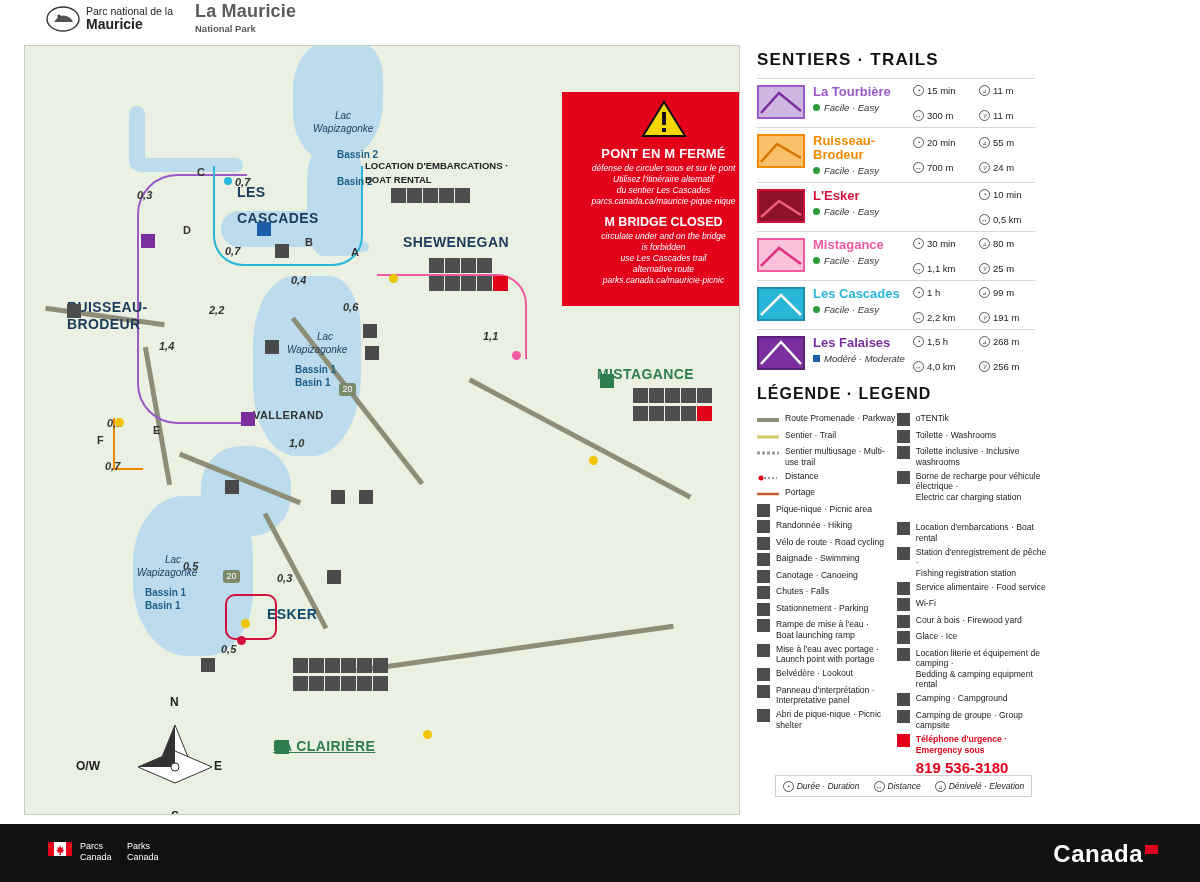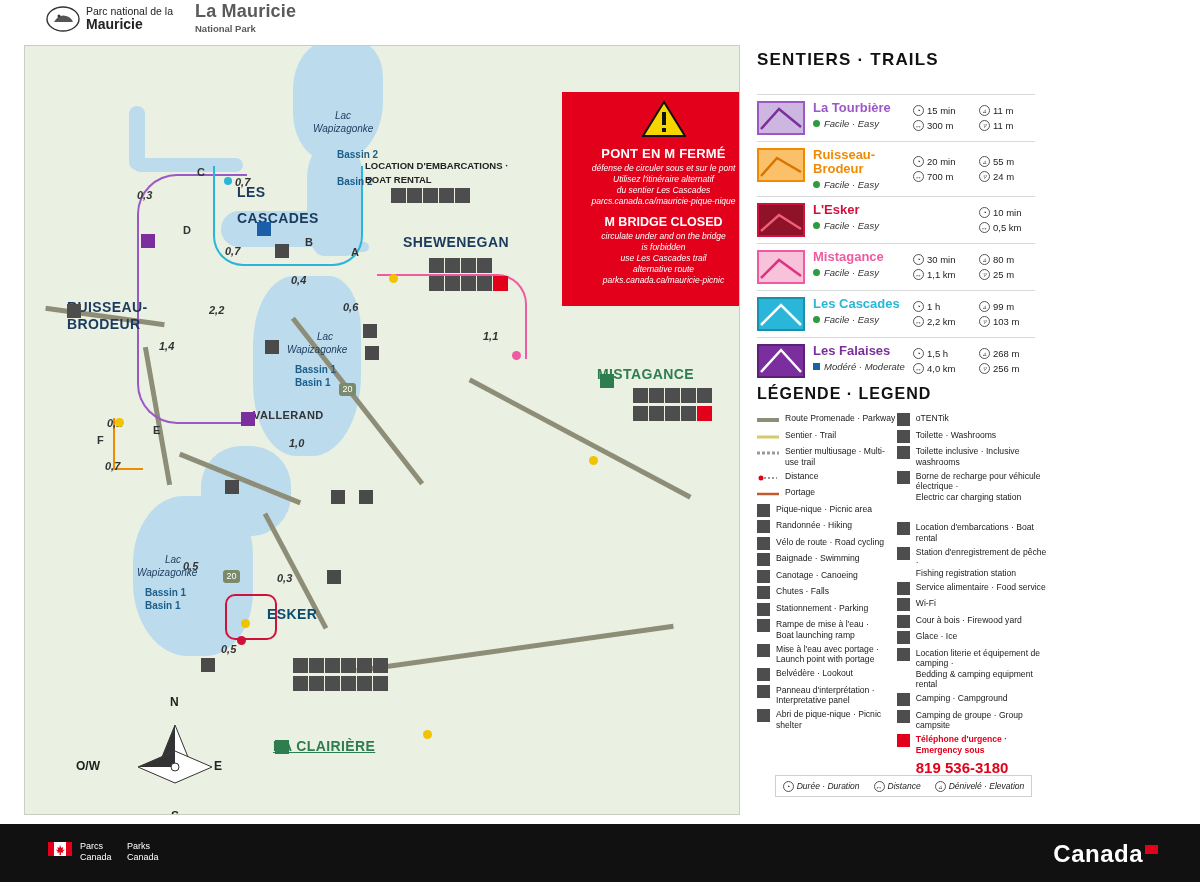--- a/index.html
+++ b/index.html
@@ -45,29 +45,29 @@
   #notice .t3 { font-size:8.5px; font-style:italic; line-height:11px; }
   #notice .t4 { font-size:12.5px; font-weight:bold; margin-top:8px; }
   #notice .t5 { font-size:8.5px; font-style:italic; line-height:11px; margin-top:2px;}
 
   
   #compass { position:absolute; left:95px; top:645px; width:110px; height:135px; }
   #compass .lab { position:absolute; font-size:12px; font-weight:bold; color:#222; }
 
   
   #trails { position:absolute; left:757px; top:50px; width:278px; }
-  #trails h2 { margin:0 0 24px 0; font-size:17px; letter-spacing:1.2px; color:#111; }
+  #trails h2 { margin:0 0 8px 0; font-size:17px; letter-spacing:1.2px; color:#111; }
   .trailrow { display:flex; align-items:stretch; border-bottom:1px solid #d9d9d9; padding:6px 0; }
   .trailrow:first-of-type { border-top:1px solid #d9d9d9; }
   .swatch { width:48px; height:34px; margin-right:8px; flex:none; position:relative; }
   .tname { font-size:13px; font-weight:bold; line-height:14px; }
   .tdiff { font-size:9.5px; font-style:italic; color:#333; margin-top:3px; display:flex; align-items:center; gap:4px;}
   .tdiff .mk { width:7px; height:7px; border-radius:50%; background:#2e9b3f; display:inline-block;}
   .tdiff .mk.sq { border-radius:0; background:#1b5fa8; }
-  .tmeta { margin-left:auto; display:flex; flex-direction:column; justify-content:center; gap:4px; }
+  .tmeta { margin-left:auto; display:flex; flex-direction:column; justify-content:center; gap:14px; }
   .tmeta .line { display:flex; gap:10px; font-size:9.5px; color:#222; }
   .tmeta .cell { display:flex; align-items:center; gap:3px; width:56px; }
   .cir { width:11px; height:11px; border:1px solid #555; border-radius:50%; display:inline-block;
          font-size:7px; line-height:9px; text-align:center; color:#333; flex:none;}
 
   
   #legend { position:absolute; left:757px; top:385px; width:290px; }
   #legend h2 { margin:0 0 10px 0; font-size:16px; letter-spacing:1px; color:#111; }
   .legcols { display:flex; gap:0; }
   .legcol { width:200px; }
@@ -463,21 +463,21 @@
             <span>99 m</span>
           </span>
         </div>
       <div class="line">
           <span class="cell">
             <i class="cir">↔</i>
             <span>2,2 km</span>
           </span>
           <span class="cell">
             <i class="cir">▿</i>
-            <span>103 m</span>
+            <span>191 m</span>
           </span>
         </div>
     </div>
   </div>
 
   <div class="trailrow" style="border-bottom:none;">
     <div class="swatch" style="background:#7b2f9e;border:2px solid #5b2077;">
       <svg width="44" height="30" viewBox="0 0 44 30">
           <path d="M2 26 L22 4 L42 26" stroke="#ffffff" stroke-width="2.5" fill="none"></path>
         </svg>

